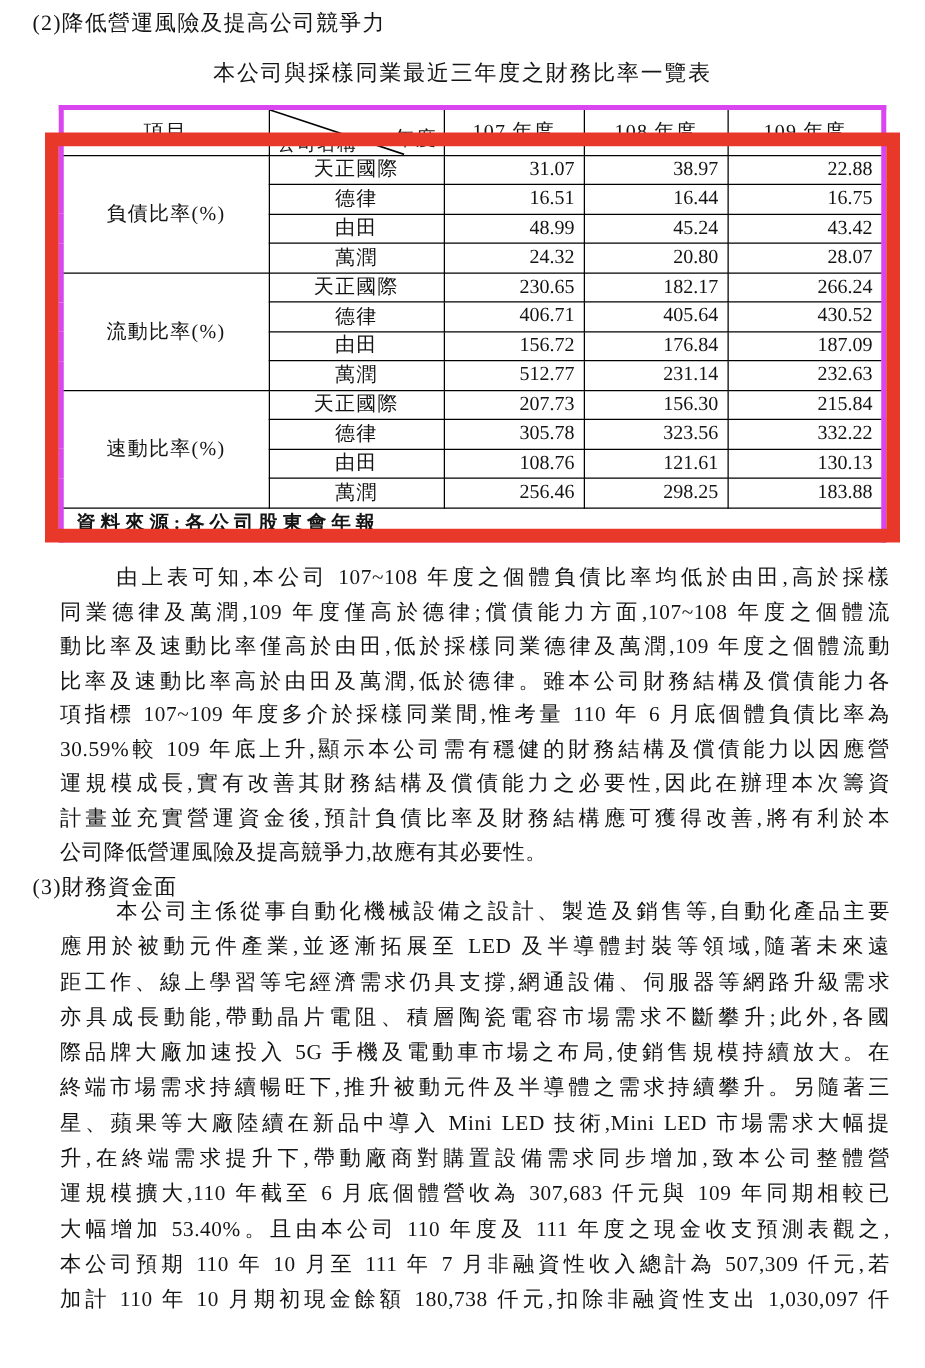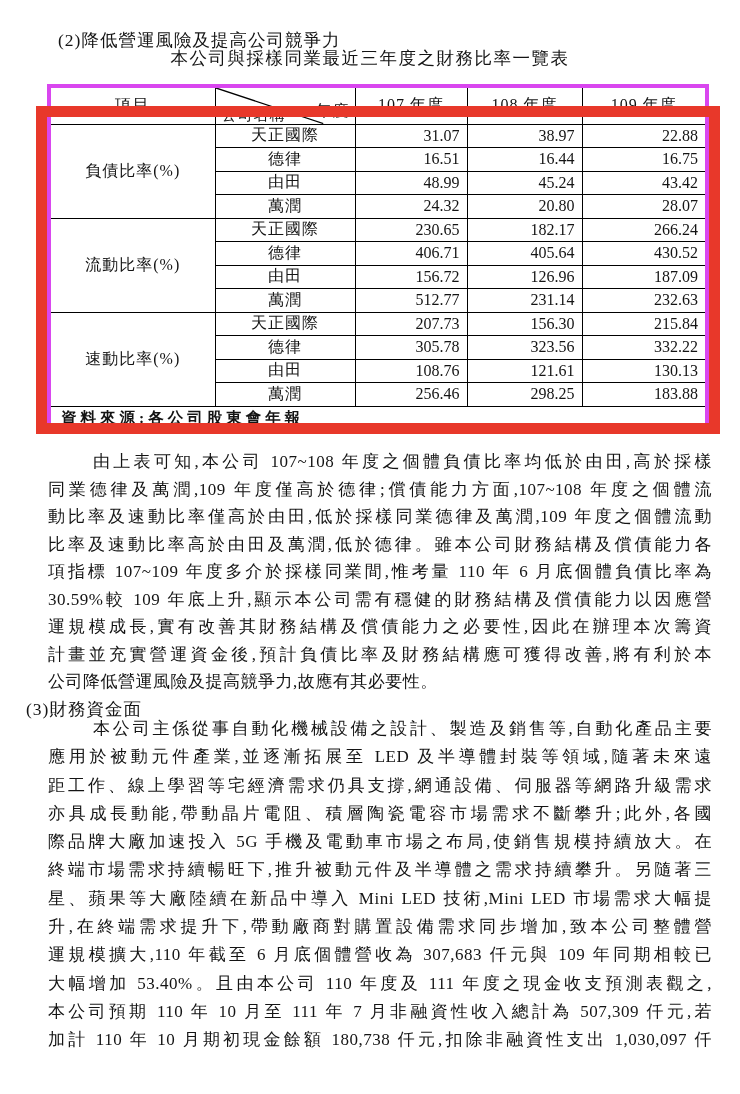--- a/index.html
+++ b/index.html
@@ -11,21 +11,21 @@
     font-family: "Liberation Serif", "DejaVu Serif", serif;
     color: #141414;
   }
   .sec-heading {
     position: absolute;
     left: 26px;
     font-size: 17.5px;
     letter-spacing: 1px;
     white-space: nowrap;
   }
-  #sec2 { top: 28px; margin-left: 32px; }
+  #sec2 { top: 6px; }
   #sec3 { top: 697px; }
   .table-title {
     position: absolute;
     top: 46px; left: 0;
     width: 740px;
     text-align: center;
     font-size: 17.5px;
     letter-spacing: 1.5px;
   }
   table.ftable {
@@ -153,21 +153,21 @@
     </tr>
     <tr class="data">
       <td class="company">德律</td>
       <td class="num">406.71</td>
       <td class="num">405.64</td>
       <td class="num">430.52</td>
     </tr>
     <tr class="data">
       <td class="company">由田</td>
       <td class="num">156.72</td>
-      <td class="num">126.96</td>
+      <td class="num">176.84</td>
       <td class="num">187.09</td>
     </tr>
     <tr class="data">
       <td class="company">萬潤</td>
       <td class="num">512.77</td>
       <td class="num">231.14</td>
       <td class="num">232.63</td>
     </tr>
 
     <tr class="data">

